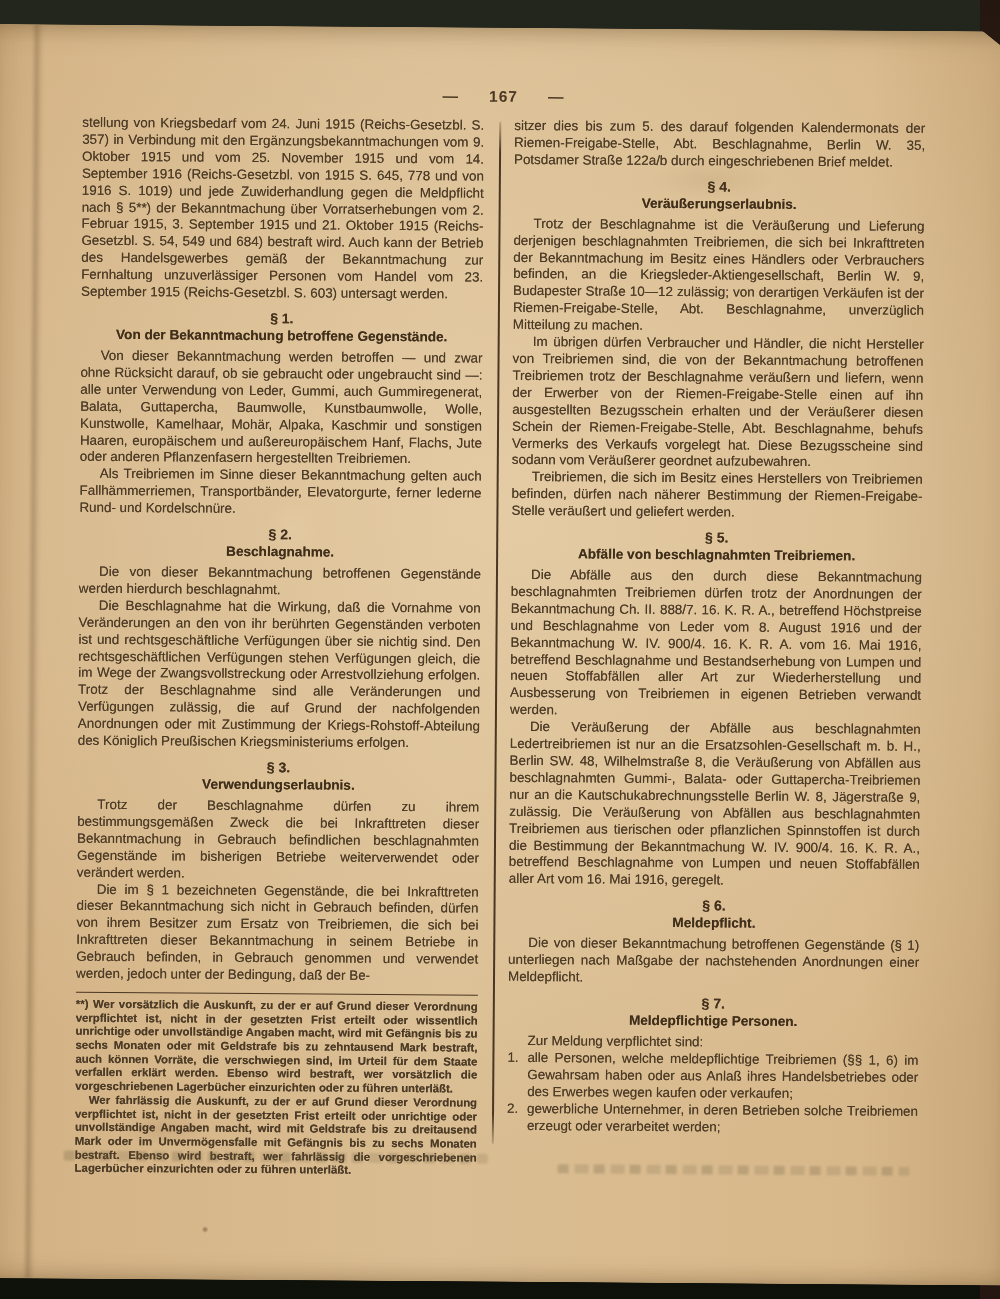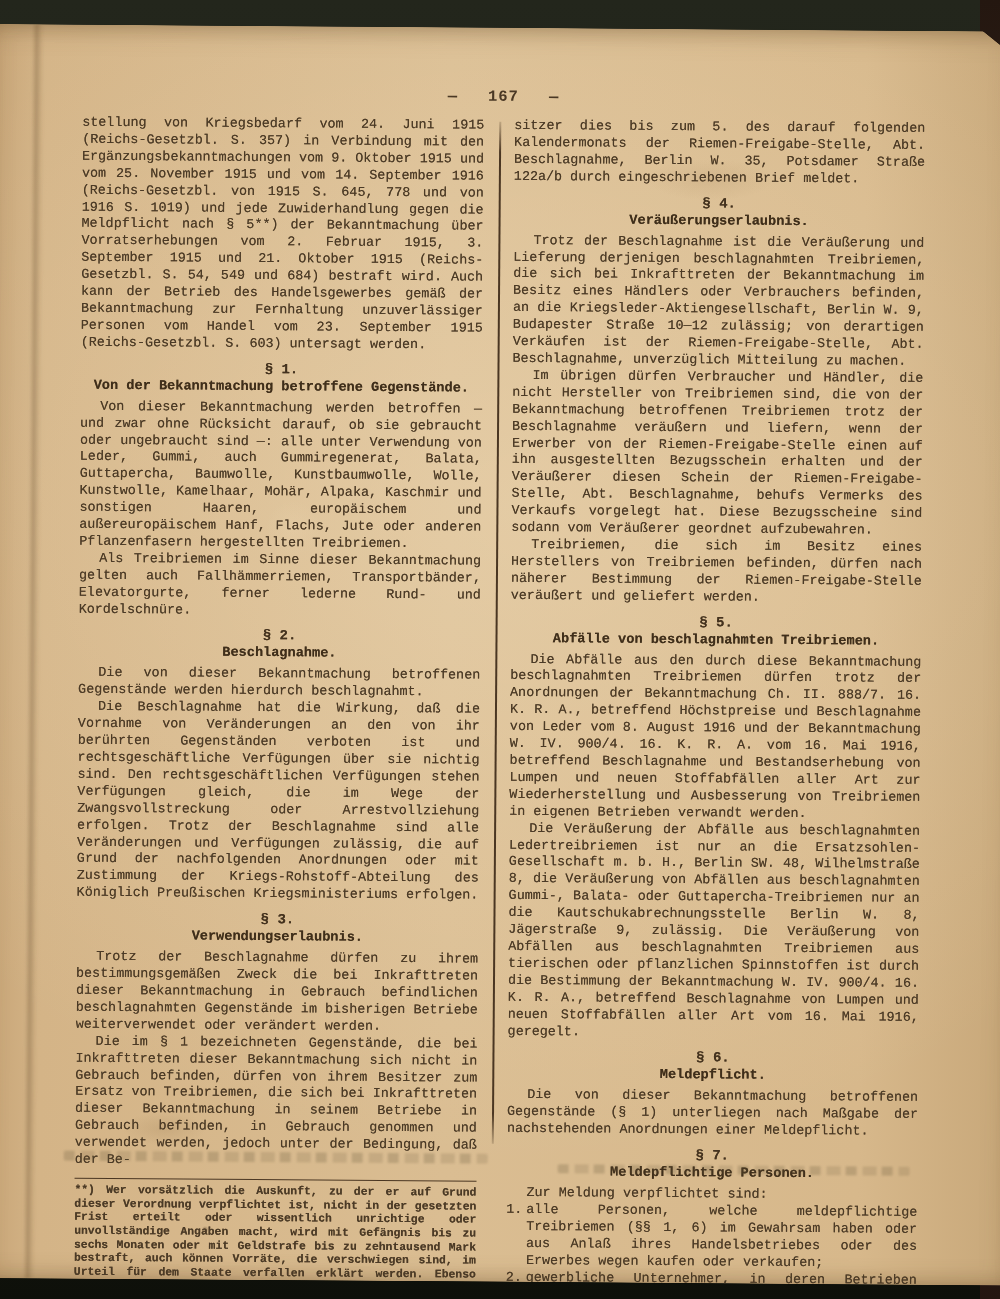--- a/index.html
+++ b/index.html
@@ -1,19 +1,19 @@
 <!DOCTYPE html>
 <html><head>
 <meta charset="utf-8">
 <style>
   html,body{margin:0;padding:0;}
   body{width:1000px;height:1299px;overflow:hidden;background:#101208;}
   .scene{position:relative;width:1000px;height:1299px;overflow:hidden;
     background:linear-gradient(180deg,#23261c 0%,#1d2017 40%,#15170f 80%,#0e100a 100%);
-    font-family:Liberation Mono, monospace;}
+    font-family:Liberation Sans, sans-serif;}
   .binding-strip{position:absolute;right:0;top:0;width:20px;height:100%;
     background:linear-gradient(180deg,#241710 0%,#3a241c 35%,#402a1e 70%,#241510 100%);}
   .paper{position:absolute;left:-14px;top:24px;width:1036px;height:1254px;
     transform:rotate(0.42deg);transform-origin:top left;
     background:
       radial-gradient(120% 85% at 52% 38%, rgba(255,242,214,0.28), rgba(255,242,214,0) 62%),
       linear-gradient(90deg,#c5a274 0%,#d4b487 6%,#dabd92 45%,#d7b88b 85%,#c7a779 100%),
       #d6b78b;
     box-shadow:0 0 18px rgba(0,0,0,0.6), inset 0 14px 28px -16px rgba(110,82,46,0.55),
       inset -16px 0 30px -18px rgba(110,82,46,0.55), inset 16px 0 30px -18px rgba(110,82,46,0.45),

